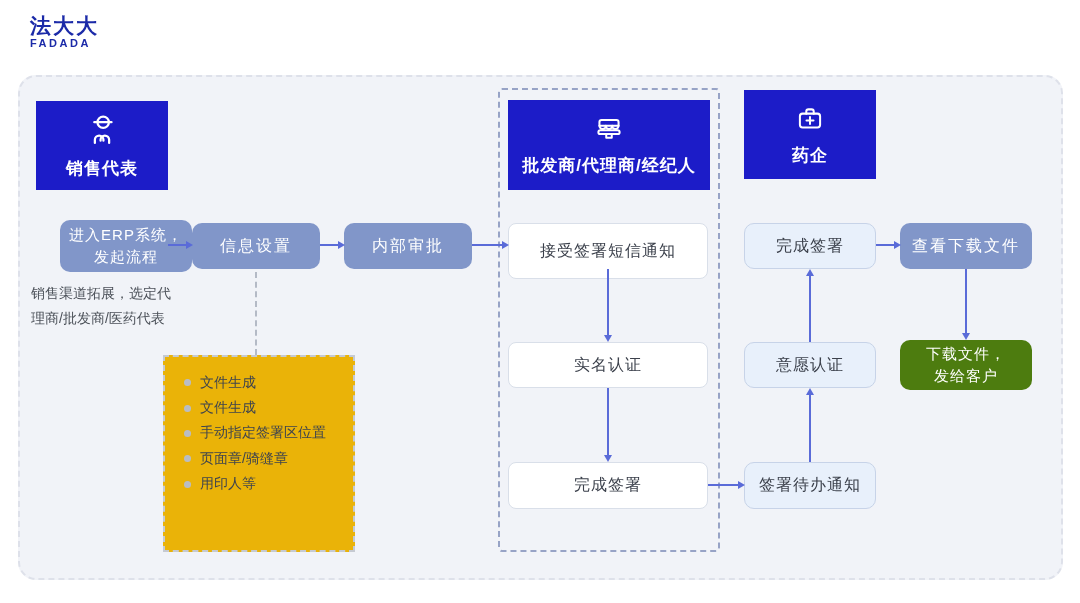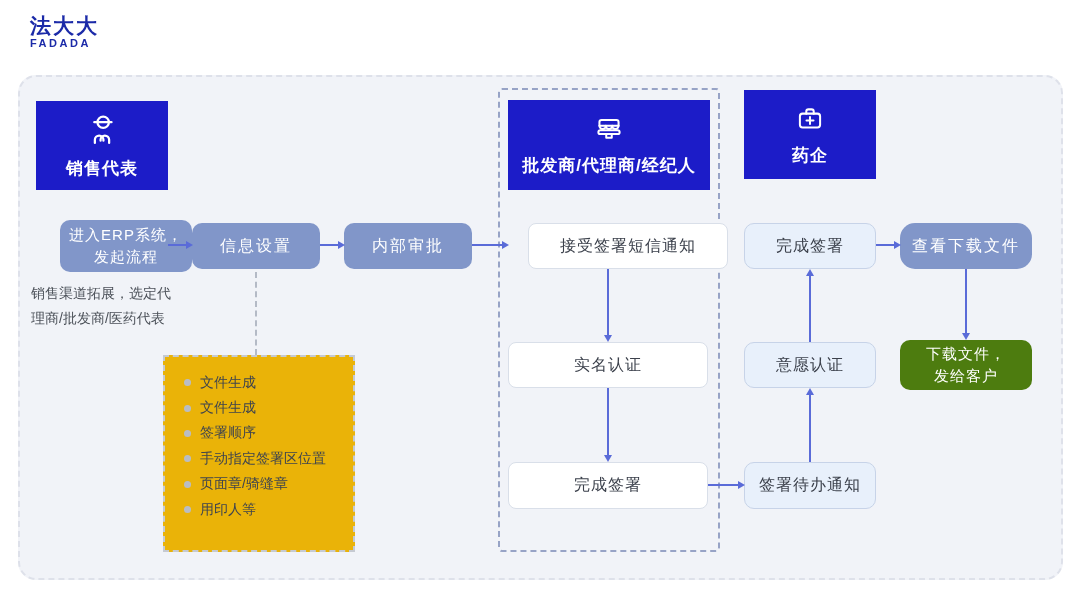--- a/index.html
+++ b/index.html
@@ -111,43 +111,39 @@
   </div>
 
   <div class="node slate two-line" style="left:36px; top:220px; width:132px; height:52px;">进入ERP系统，
 发起流程</div>
   <div class="node slate" style="left:192px; top:223px; width:128px; height:46px;">信息设置</div>
   <div class="node slate" style="left:344px; top:223px; width:128px; height:46px;">内部审批</div>
 
   <div class="note">销售渠道拓展，选定代
 理商/批发商/医药代表</div>
 
-  <div class="node white" style="left:528px; top:223px; width:200px; height:46px;">接受签署短信通知</div>
+  <div class="node white" style="left:508px; top:223px; width:200px; height:56px;">接受签署短信通知</div>
   <div class="node white" style="left:508px; top:342px; width:200px; height:46px;">实名认证</div>
   <div class="node white" style="left:508px; top:462px; width:200px; height:47px;">完成签署</div>
 
   <div class="node light" style="left:744px; top:223px; width:132px; height:46px;">完成签署</div>
   <div class="node light" style="left:744px; top:342px; width:132px; height:46px;">意愿认证</div>
   <div class="node light" style="left:744px; top:462px; width:132px; height:47px;">签署待办通知</div>
-  <div class="node slate" style="left:900px; top:223px; width:132px; height:46px;border-radius:15px;">查看下载文件</div>
+  <div class="node slate" style="left:900px; top:223px; width:132px; height:46px;">查看下载文件</div>
   <div class="node gray" style="left:900px; top:340px; width:132px; height:50px;">下载文件，
 发给客户</div>
 
   <div class="checklist">
     <div class="check-item">
         <span class="dot"></span>
         <span>文件生成</span>
       </div>
     <div class="check-item">
         <span class="dot"></span>
         <span>文件生成</span>
-      </div>
-    <div class="check-item">
-        <span class="dot"></span>
-        <span>签署顺序</span>
       </div>
     <div class="check-item">
         <span class="dot"></span>
         <span>手动指定签署区位置</span>
       </div>
     <div class="check-item">
         <span class="dot"></span>
         <span>页面章/骑缝章</span>
       </div>
     <div class="check-item">

